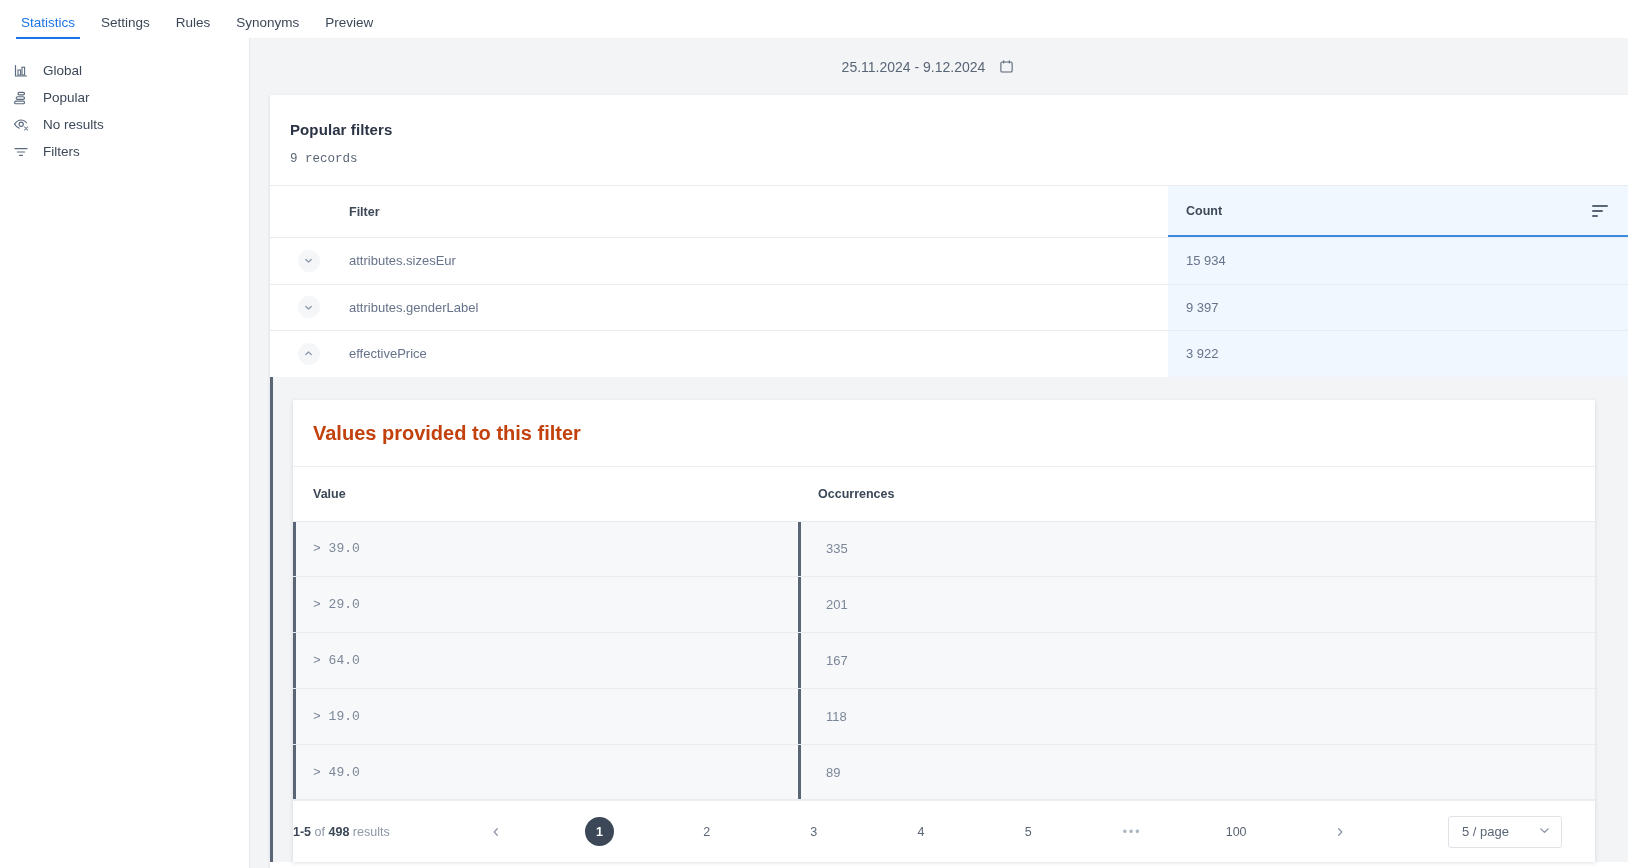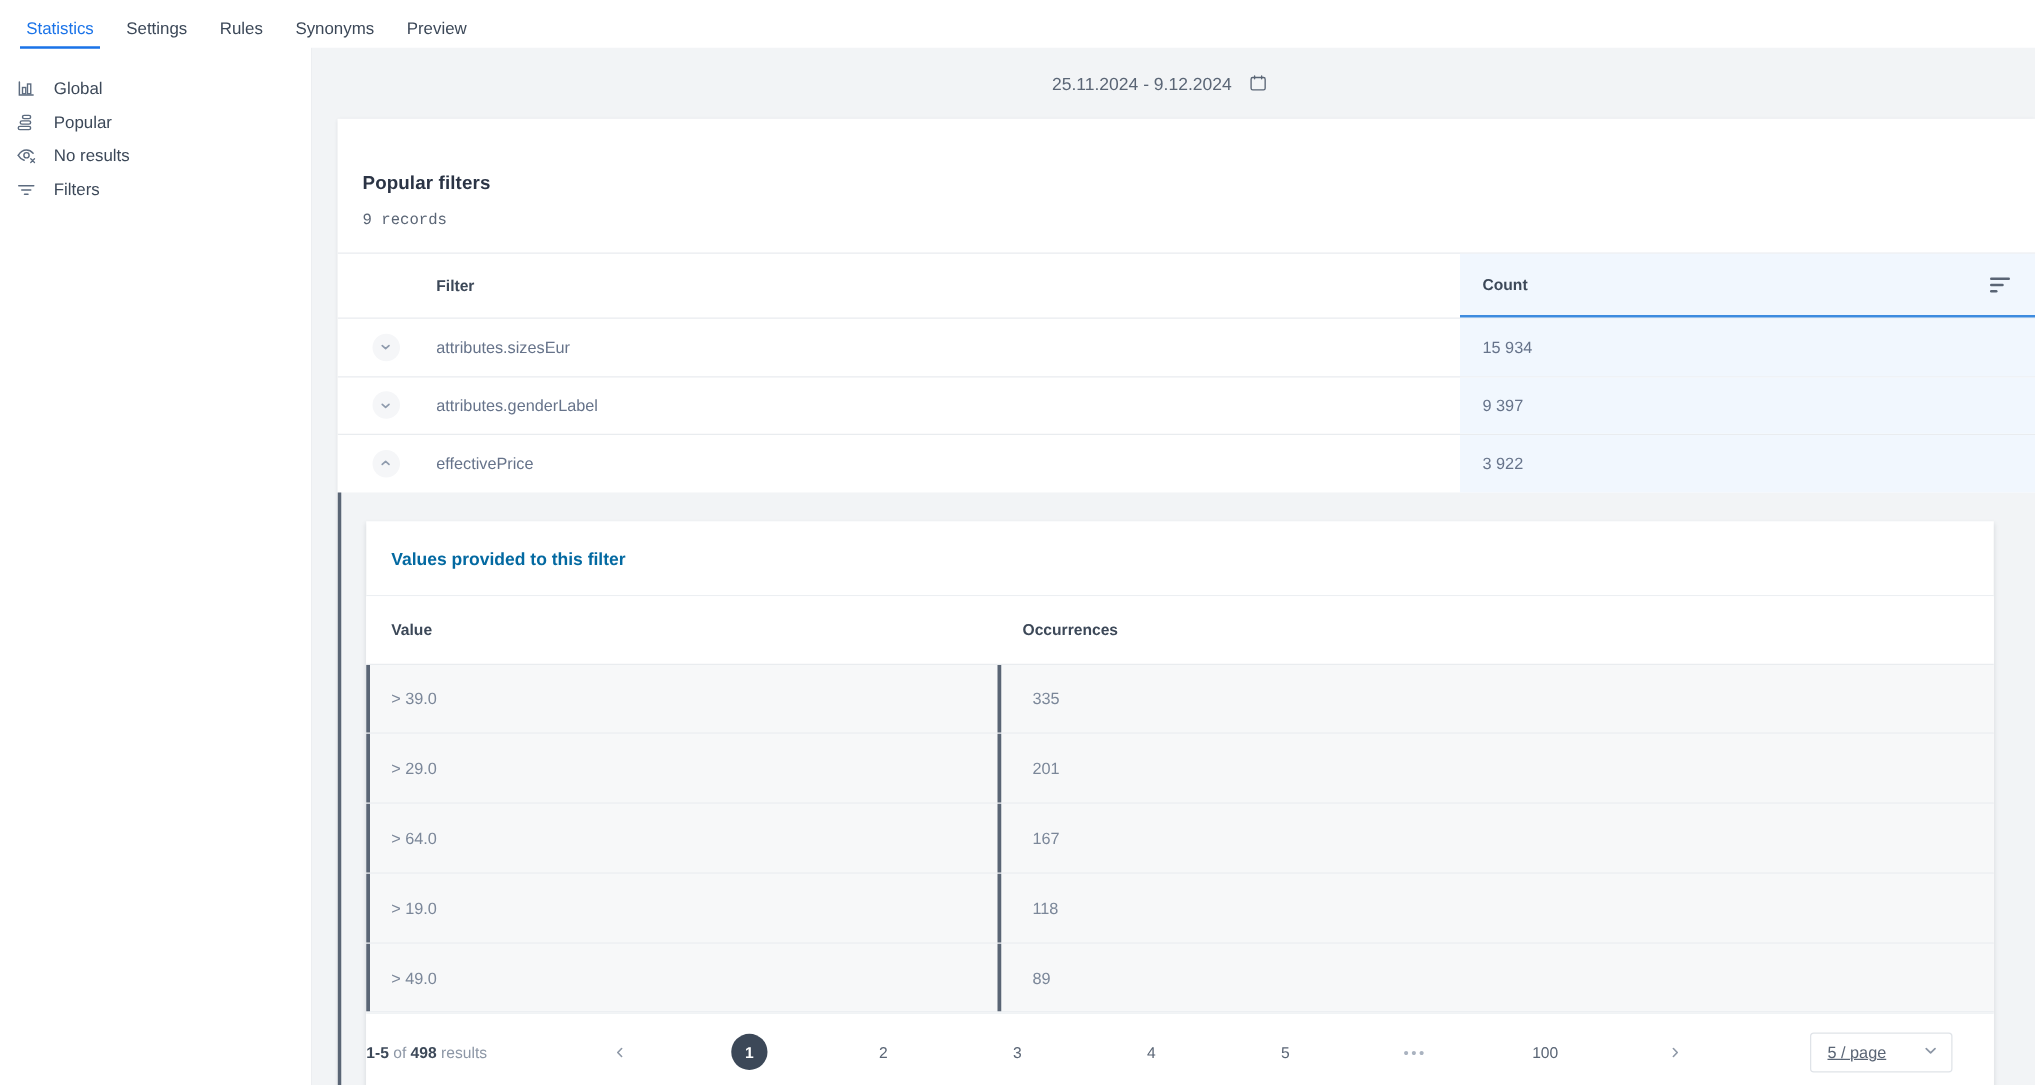--- a/index.html
+++ b/index.html
@@ -102,21 +102,20 @@
     background: #ffffff;
     box-shadow: 0 1px 3px rgba(20,30,45,0.13);
     overflow: hidden;
   }
   .card-title {
     font-size: 15px;
     color: #2b3445;
     font-weight: 600;
     padding: 26px 0 0 20px;
     letter-spacing: .1px;
-    margin-top: 17px;
   }
   .card-sub {
     font-size: 12.5px;
     color: #5a6575;
     padding: 14px 0 0 20px;
     font-family: Liberation Mono, monospace;
   }
 
   
   .otable { margin-top: 19px; width: 100%; }
@@ -181,39 +180,39 @@
     background: #f2f4f6;
     padding: 23px 0 0 20px;
     min-height: 430px;
   }
   .inner-card {
     background: #ffffff;
     margin-right: 33px;
     box-shadow: 0 1px 4px rgba(20,30,45,0.13);
   }
   .inner-title {
-    font-size: 14px;
-    color: #0369a1;
+    font-size: 20px;
+    color: #c2410c;
     font-weight: 600;
     padding: 22px 0 21px 20px;
     border-bottom: 1px solid #eceff2;
   }
   .itable { width: 100%; }
   .irow { display: flex; border-bottom: 1px solid #e9ecef; }
   .ihead .icell { height: 54px; font-size: 12.5px; color: #3c4858; font-weight: 600; }
   .icell {
     display: flex; align-items: center;
     font-size: 13px; color: #7b8799;
     padding-left: 20px;
     height: 54.8px;
   }
   .icell-value { width: 505px; min-width: 505px; }
   .icell-occ { flex: 1; }
   .ibody .irow { background: #f7f8f9; }
-  .ibody .icell-value { border-left: 3px solid #5a6575; padding-left: 17px; }
+  .ibody .icell-value { border-left: 3px solid #5a6575; padding-left: 17px; font-family: Liberation Mono, monospace; }
   .ibody .icell-occ { border-left: 3px solid #5a6575; padding-left: 25px; }
   .ihead { background: #ffffff; }
 
   
   .pager {
     display: flex; align-items: center; justify-content: space-between;
     gap: 0px;
     padding: 0 33px 0 0;
     height: 62px;
     background: #ffffff;
@@ -238,21 +237,20 @@
   .pg-select {
     margin-left: 23px;
     width: 114px; height: 32px;
     border: 1px solid #dfe3e8;
     border-radius: 3px;
     display: flex; align-items: center; justify-content: space-between;
     padding: 0 11px 0 13px;
     font-size: 13px; color: #5a6575;
     cursor: pointer;
     background: #ffffff;
-    text-decoration: underline;
   }
   .pg-select .cv { color: #8d97a6; font-size: 10px; }
 
   
 </style>
 </head>
 <body>
 
 <div class="topbar">
   <div class="tab active">Statistics</div>

